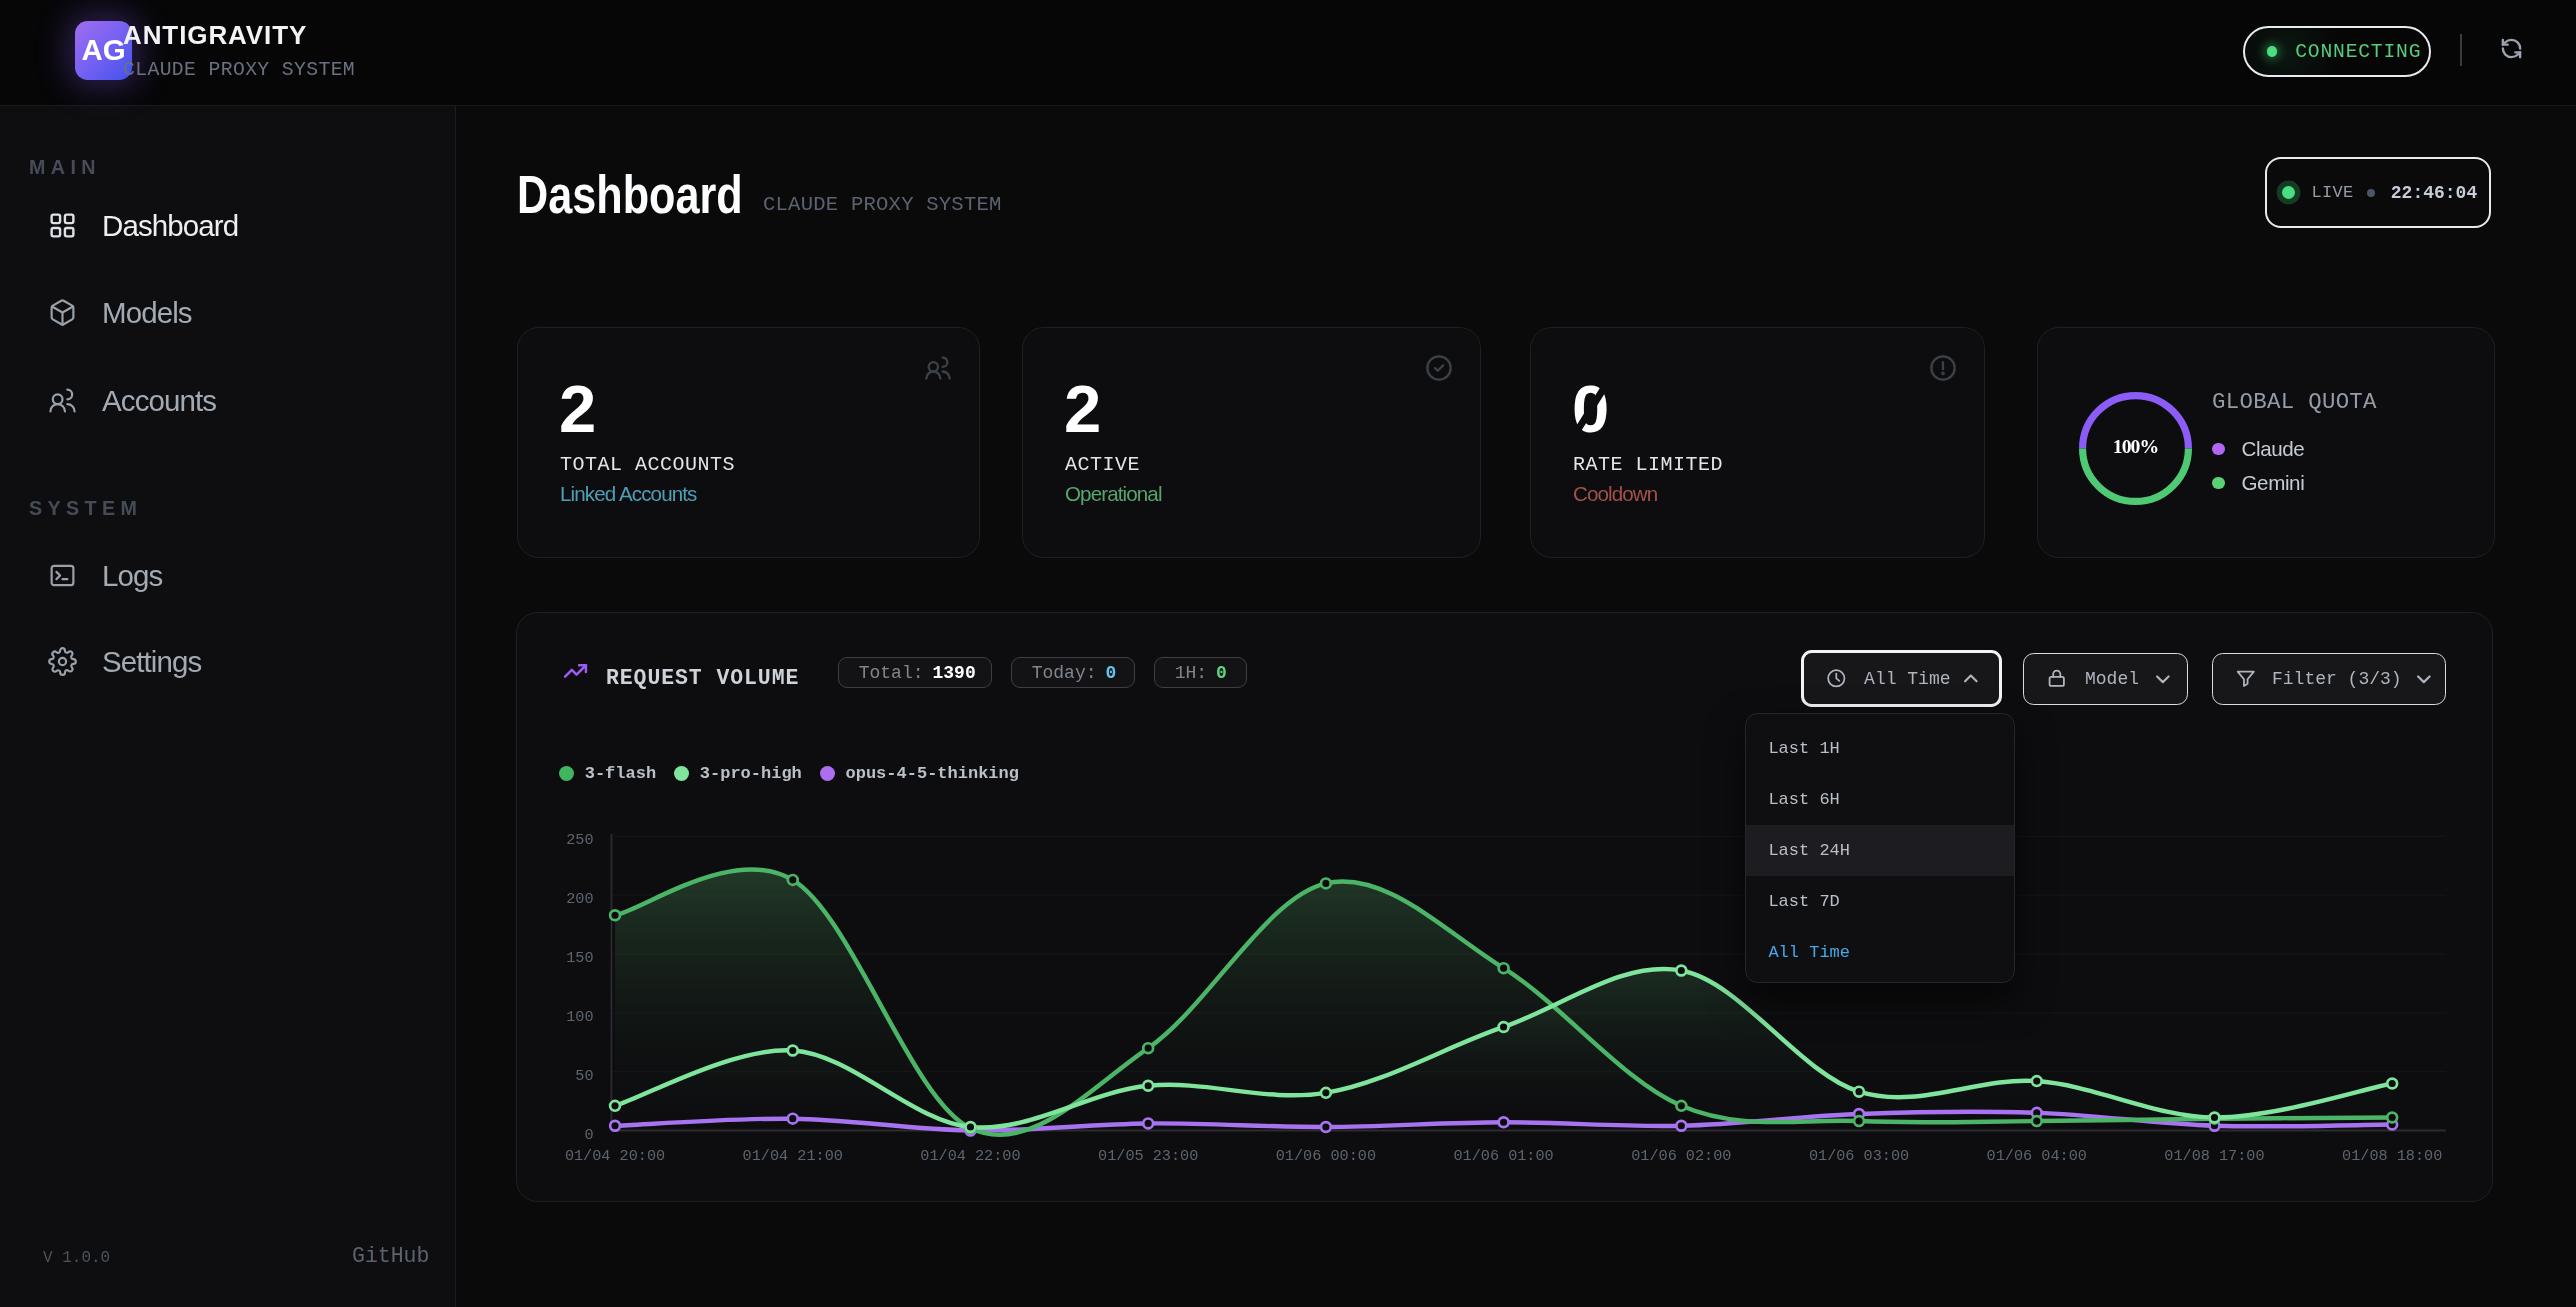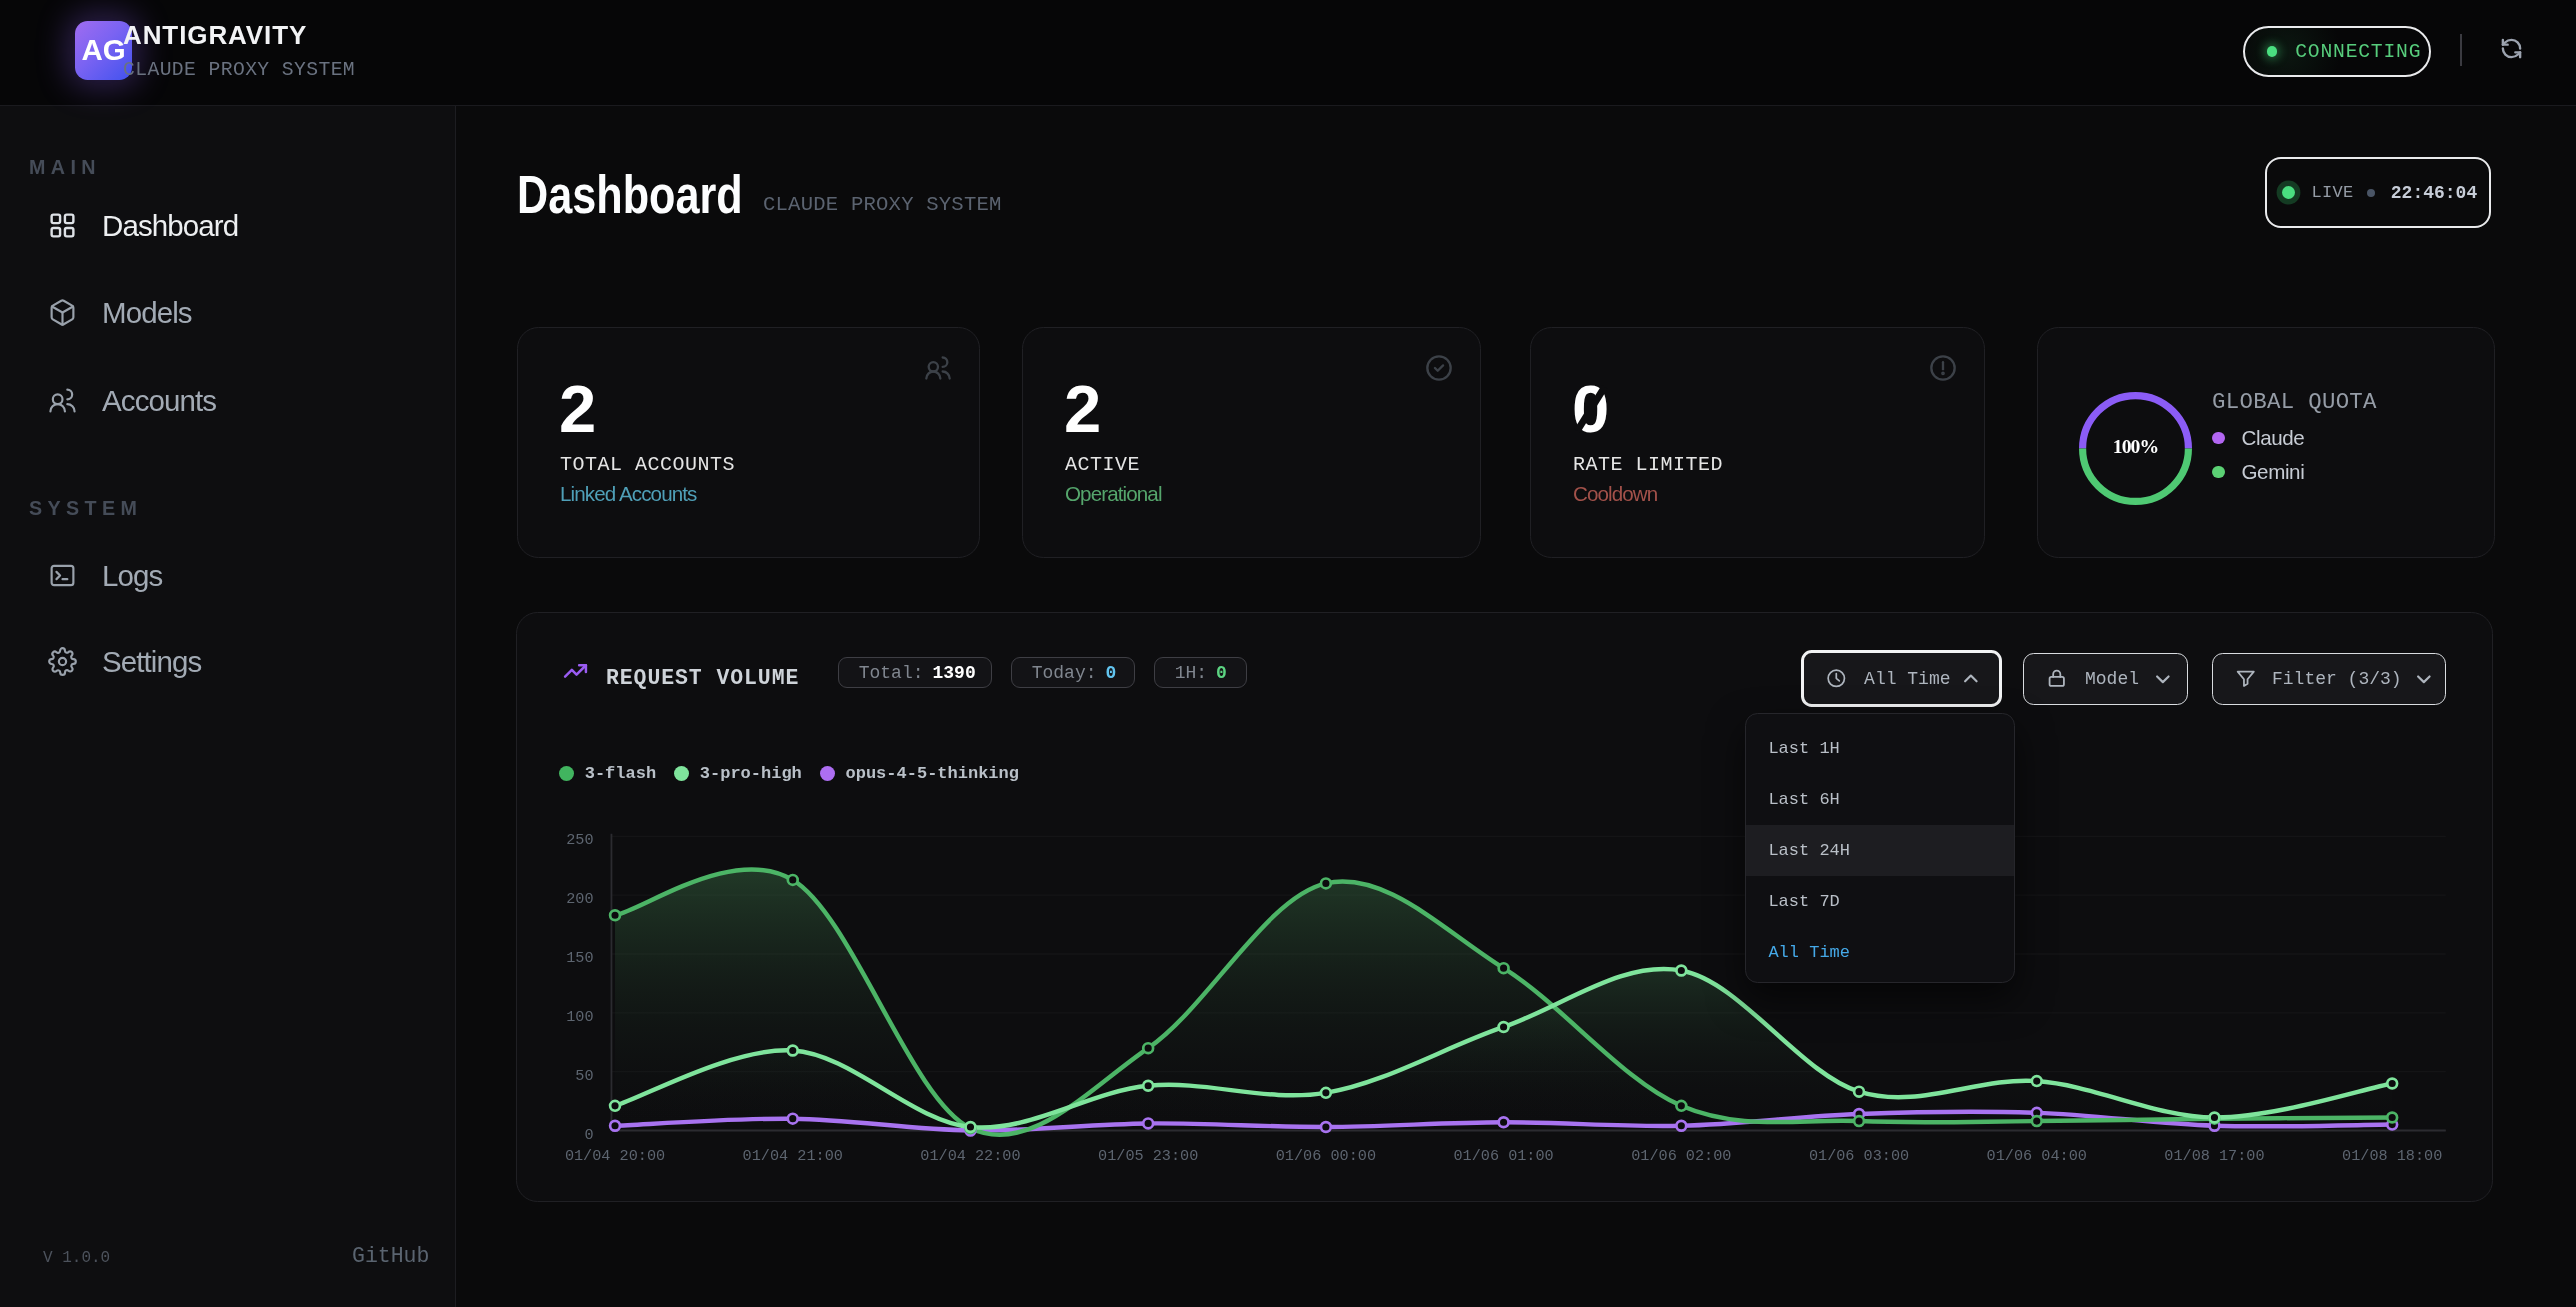--- a/index.html
+++ b/index.html
@@ -201,21 +201,21 @@
     </svg>
 </div>
 <div class="card" style="left:2037px; width:458px;">
   <svg class="donut" width="113" height="113" viewBox="0 0 126 126">
     <path d="M 4 63 A 59 59 0 0 1 122 63" fill="none" stroke="#8b5cf6" stroke-width="8"></path>
     <path d="M 122 63 A 59 59 0 0 1 4 63" fill="none" stroke="#4fc973" stroke-width="8"></path>
   </svg>
   <div class="donutlabel">100%</div>
   <div class="gq">
     <div class="gqt">GLOBAL QUOTA</div>
-    <div class="row" style="margin-top:14px;">
+    <div class="row" style="margin-top:25px;">
         <div class="d" style="background:#b266f2;"></div>
         <div class="t">Claude</div>
       </div>
     <div class="row">
         <div class="d" style="background:#5bd174;"></div>
         <div class="t">Gemini</div>
       </div>
   </div>
 </div>
 

